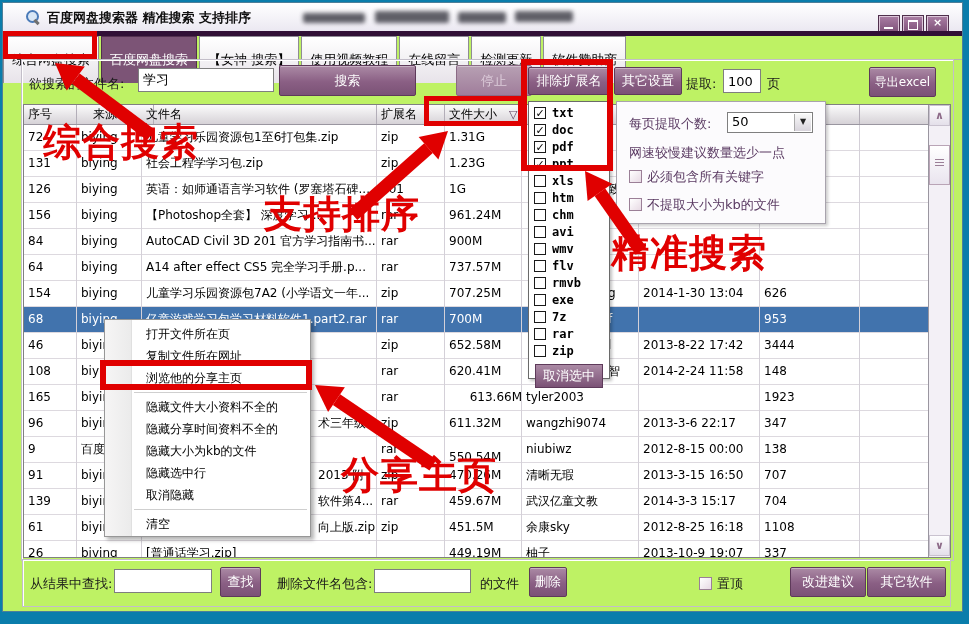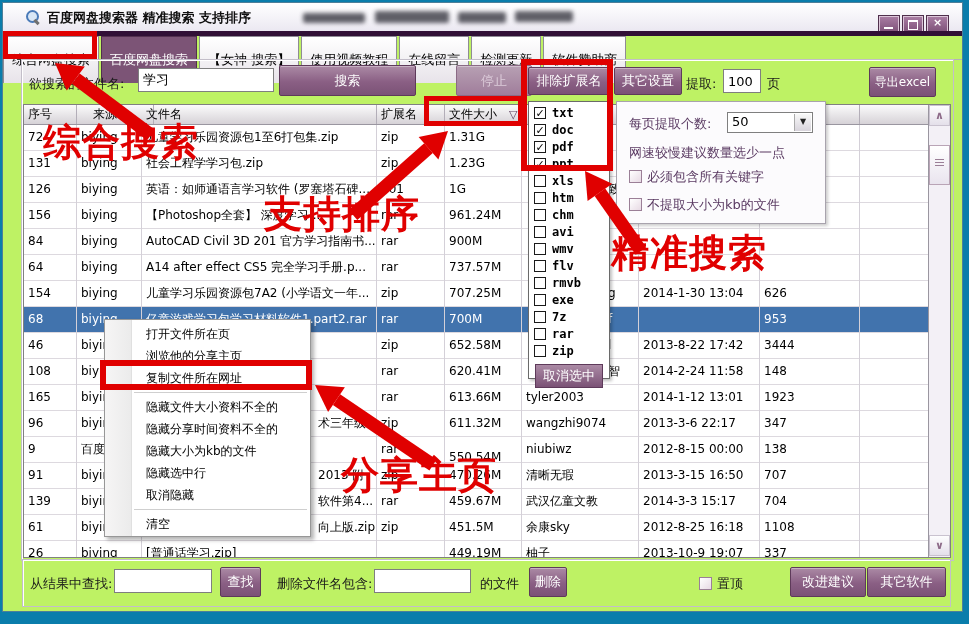--- a/index.html
+++ b/index.html
@@ -228,23 +228,22 @@
             <div class="cell" style="left: 498px; width: 117px; padding-left: 86px;">智</div>
             <div class="cell" style="left: 615px; width: 121px;">2014-2-24 11:58</div>
             <div class="cell" style="left: 736px; width: 100px;">148</div>
             <div class="cell" style="left: 836px; width: 70px;"></div>
           </div>
           <div class="trow" style="top: 260px;">
             <div class="cell" style="left: 0px; width: 53px;">165</div>
             <div class="cell" style="left: 53px; width: 65px;">biying</div>
             <div class="cell" style="left: 118px; width: 235px;"></div>
             <div class="cell" style="left: 353px; width: 68px;">rar</div>
-            <div class="cell" style="left: 421px; width: 77px;">613.66M</div>
+            <div class="cell" style="left: 421px; width: 77px; text-align: right;">613.66M</div>
             <div class="cell" style="left: 498px; width: 117px;">tyler2003</div>
-            <div class="cell" style="left: 615px; width: 121px;">2014-1-12 13:01</div>
             <div class="cell" style="left: 736px; width: 100px;">1923</div>
             <div class="cell" style="left: 836px; width: 70px;"></div>
           </div>
           <div class="trow" style="top: 286px;">
             <div class="cell" style="left: 0px; width: 53px;">96</div>
             <div class="cell" style="left: 53px; width: 65px;">biying</div>
             <div class="cell" style="left: 118px; width: 235px; padding-left: 176px;">术三年级.</div>
             <div class="cell" style="left: 353px; width: 68px;">zip</div>
             <div class="cell" style="left: 421px; width: 77px;">611.32M</div>
             <div class="cell" style="left: 498px; width: 117px;">wangzhi9074</div>
@@ -401,22 +400,22 @@
       </div>
       <div class="sp-item" style="left:12px;top:42px">网速较慢建议数量选少一点</div>
       <div class="sp-item" style="left:12px;top:66px"><span class="scbx"></span><span>必须包含所有关键字</span></div>
       <div class="sp-item" style="left:12px;top:94px"><span class="scbx"></span><span>不提取大小为kb的文件</span></div>
     </div>
 
     <div class="menu">
       <div class="menu-gutter"></div>
       <div class="menu-items">
           <div class="menu-item">打开文件所在页</div>
+          <div class="menu-item">复制文件所在网址</div>
           <div class="menu-item">浏览他的分享主页</div>
-          <div class="menu-item">复制文件所在网址</div>
           <div class="menu-sep"></div>
           <div class="menu-item">隐藏文件大小资料不全的</div>
           <div class="menu-item">隐藏分享时间资料不全的</div>
           <div class="menu-item">隐藏大小为kb的文件</div>
           <div class="menu-item">隐藏选中行</div>
           <div class="menu-item">取消隐藏</div>
           <div class="menu-sep"></div>
           <div class="menu-item">清空</div>
         </div>
     </div>

